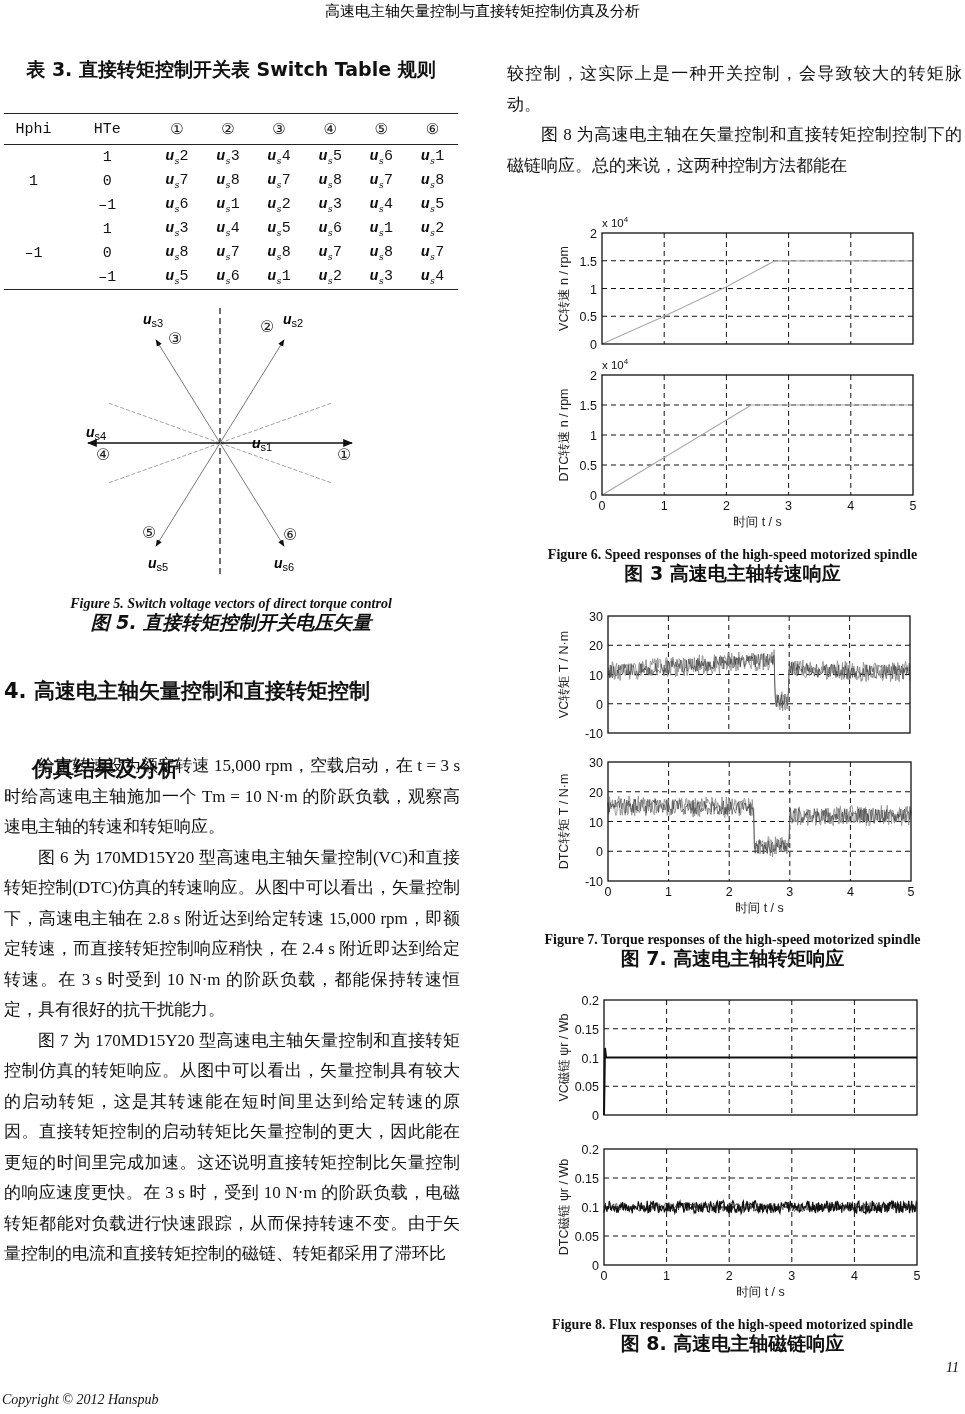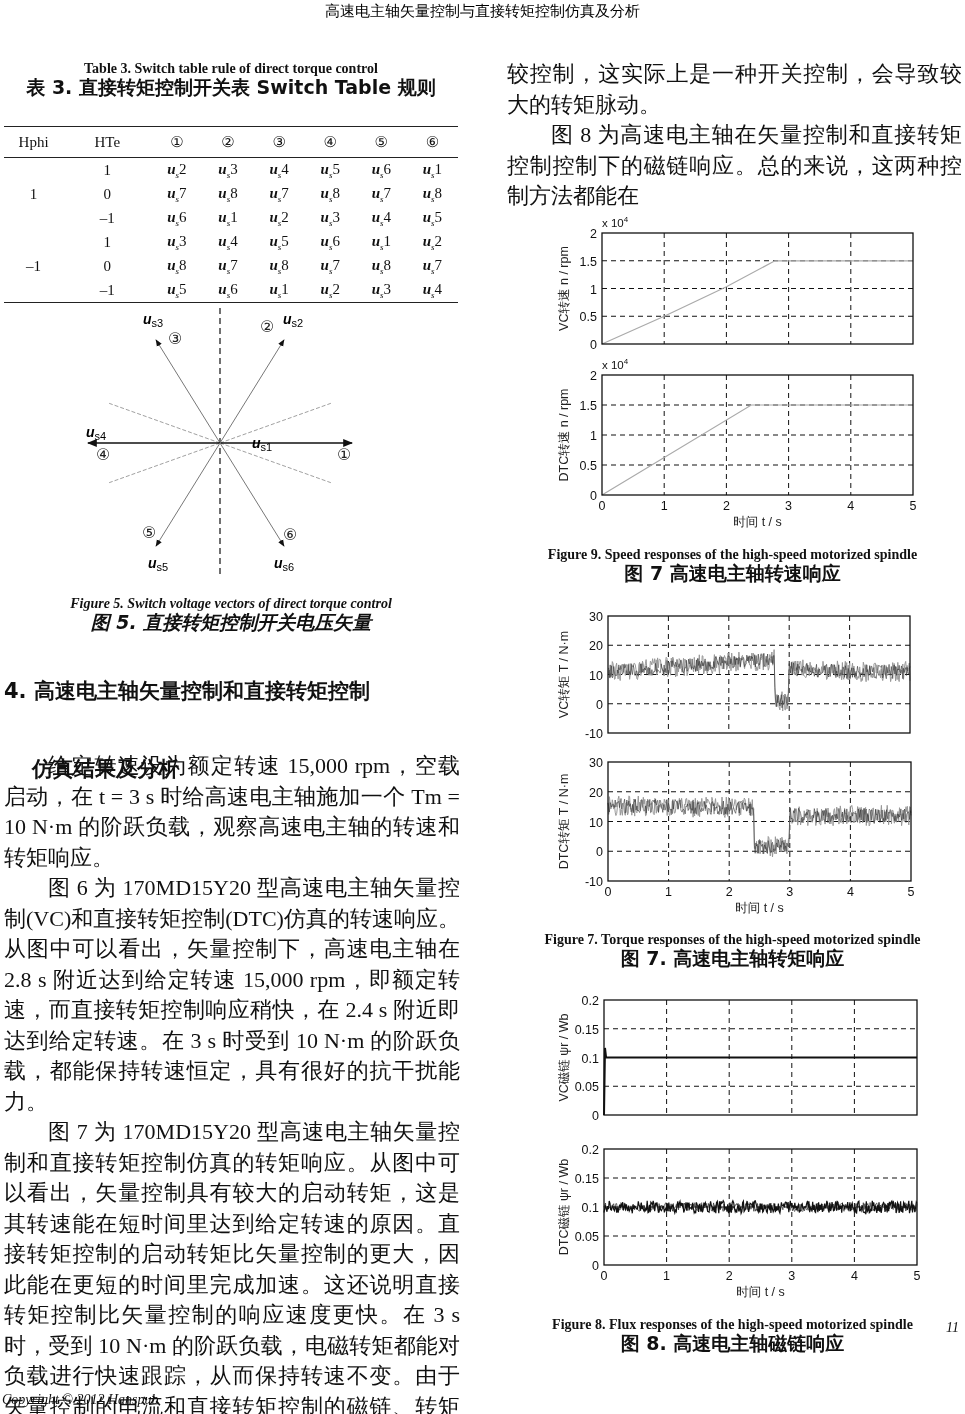--- a/index.html
+++ b/index.html
@@ -8,37 +8,36 @@
   .abs { position:absolute; }
   .running-head { top:2px; left:0; width:965px; text-align:center; font-size:15px; color:#000000; }
   .caption { text-align:center; font-weight:bold; font-size:14px; line-height:18px; }
   .caption .cn { font-family:"DejaVu Sans", sans-serif; font-size:19px; }
   table.sw { border-collapse:collapse; font-size:15px; }
   table.sw td, table.sw th { text-align:center; font-weight:normal; height:24px; padding:0; }
   table.sw thead th { border-top:1.5px solid #222; border-bottom:1.5px solid #222; height:30px; }
   table.sw tbody tr:last-child td { border-bottom:1.5px solid #222; }
   table.sw .u b { font-style:italic; }
   table.sw .u sub { font-style:italic; font-size:9px; }
-  .body-text { font-size:22px; line-height:30.5px; text-align:justify; }
+  .body-text { font-size:17px; line-height:30.5px; text-align:justify; }
   .body-text p { margin:0; text-indent:2em; }
   .body-text p.noindent { text-indent:0; }
   .section-title { font-family:"DejaVu Sans", sans-serif; font-size:21px; line-height:32px; font-weight:bold; }
   .footer { font-size:14px;font-style:italic; }
   svg text { font-family:"Liberation Sans", "DejaVu Sans", sans-serif; }
 </style>
 </head>
 <body>
 
 <div class="abs running-head">高速电主轴矢量控制与直接转矩控制仿真及分析</div>
 
 <div class="abs caption" style="left:0;top:60px;width:462px;">
-  <div>Table 3. Switch table rule of direct torque control</div>
   <div class="cn">表 3.  直接转矩控制开关表 Switch Table 规则</div>
 </div>
-<table class="sw abs" id="sw-table" style="left:4px;top:126px;width:454px;">
+<table class="sw abs" id="sw-table" style="left:4px;top:113px;width:454px;font-family:Liberation Mono, monospace;">
   <thead>
       <tr id="sw-head">
         <th style="width: 60px;">Hphi</th>
         <th style="width: 90px;">HTe</th>
         <th style="width: 52px;">①</th>
         <th style="width: 52px;">②</th>
         <th style="width: 52px;">③</th>
         <th style="width: 52px;">④</th>
         <th style="width: 52px;">⑤</th>
         <th style="width: 52px;">⑥</th>
@@ -198,22 +197,22 @@
     <text x="114.2" y="160" text-anchor="middle" font-size="12.5" fill="#111">1</text>
     <text x="176.4" y="160" text-anchor="middle" font-size="12.5" fill="#111">2</text>
     <text x="238.6" y="160" text-anchor="middle" font-size="12.5" fill="#111">3</text>
     <text x="300.8" y="160" text-anchor="middle" font-size="12.5" fill="#111">4</text>
     <text x="363" y="160" text-anchor="middle" font-size="12.5" fill="#111">5</text>
     <text x="52" y="19" font-size="11.5" fill="#111"><tspan>x 10</tspan><tspan dy="-5" font-size="8">4</tspan></text>
     <text x="18" y="85" transform="rotate(-90 18 85)" text-anchor="middle" font-size="12.5" fill="#222">DTC转速 n / rpm</text>
     <text x="207.5" y="176" text-anchor="middle" font-size="12.5" fill="#222">时间 t / s</text>
   </svg>
 <div class="abs caption" style="left:500px;top:546px;width:465px;">
-  <div>Figure 9. Speed responses of the high-speed motorized spindle</div>
-  <div class="cn">图 7  高速电主轴转速响应</div>
+  <div>Figure 6. Speed responses of the high-speed motorized spindle</div>
+  <div class="cn">图 3  高速电主轴转速响应</div>
 </div>
 
 <svg class="abs chart" id="chart-2" style="left:550px;top:600px;" width="380" height="145">
     <rect x="58" y="16" width="302" height="117" fill="#fff" stroke="none"></rect>
     <line x1="118.4" y1="16" x2="118.4" y2="133" stroke="#111" stroke-width="1" stroke-dasharray="5,4"></line>
     <line x1="178.8" y1="16" x2="178.8" y2="133" stroke="#111" stroke-width="1" stroke-dasharray="5,4"></line>
     <line x1="239.2" y1="16" x2="239.2" y2="133" stroke="#111" stroke-width="1" stroke-dasharray="5,4"></line>
     <line x1="299.6" y1="16" x2="299.6" y2="133" stroke="#111" stroke-width="1" stroke-dasharray="5,4"></line>
     <line x1="58" y1="103.75" x2="360" y2="103.75" stroke="#111" stroke-width="1" stroke-dasharray="5,4"></line>
     <line x1="58" y1="74.5" x2="360" y2="74.5" stroke="#111" stroke-width="1" stroke-dasharray="5,4"></line>
@@ -302,13 +301,13 @@
     <text x="367" y="145" text-anchor="middle" font-size="12.5" fill="#111">5</text>
     <text x="18" y="72" transform="rotate(-90 18 72)" text-anchor="middle" font-size="12.5" fill="#222">DTC磁链 ψr / Wb</text>
     <text x="210.5" y="161" text-anchor="middle" font-size="12.5" fill="#222">时间 t / s</text>
   </svg>
 <div class="abs caption" style="left:500px;top:1316px;width:465px;">
   <div>Figure 8. Flux responses of the high-speed motorized spindle</div>
   <div class="cn">图 8.  高速电主轴磁链响应</div>
 </div>
 
 <div class="abs footer" style="left:2px;top:1392px;">Copyright © 2012 Hanspub</div>
-<div class="abs footer" style="right:6px;top:1320px;margin-left:40px;">11</div>
+<div class="abs footer" style="right:6px;top:1360px;margin-left:40px;">11</div>
 
 </body></html>

